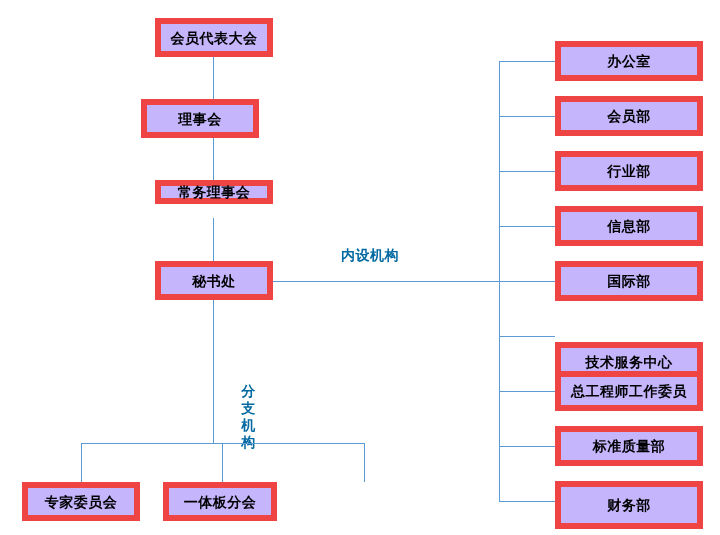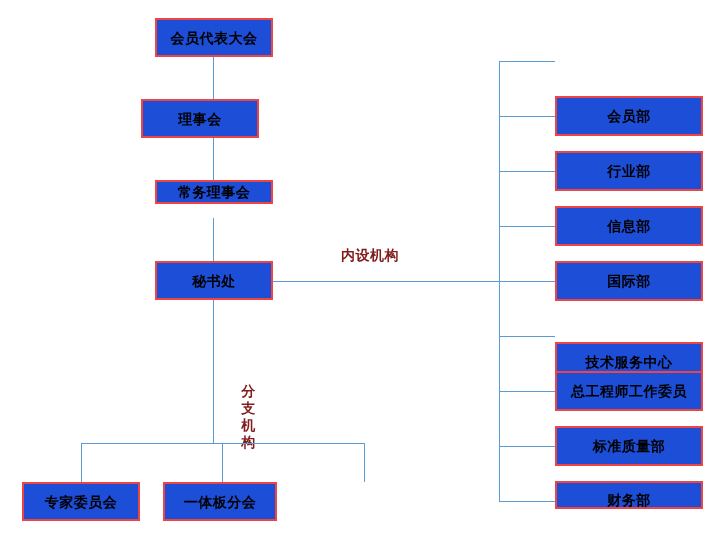--- a/index.html
+++ b/index.html
@@ -13,22 +13,22 @@
   #chart-canvas {
     position: relative;
     width: 720px;
     height: 535px;
     background: #ffffff;
     overflow: hidden;
   }
   .node-box {
     position: absolute;
     box-sizing: border-box;
-    border: 2px solid #ef4444;
-    background: #1d4ed8;
+    border: 6px solid #ef4444;
+    background: #c4b5fd;
     display: flex;
     align-items: center;
     justify-content: center;
     color: #000000;
     font-size: 14px;
     font-weight: bold;
     letter-spacing: 0.5px;
     white-space: nowrap;
   }
   .node-box span {
@@ -40,21 +40,21 @@
     background: #5b9bd5;
   }
   .connector.v {
     width: 1px;
   }
   .connector.h {
     height: 1px;
   }
   .edge-label {
     position: absolute;
-    color: #7f1d1d;
+    color: #0369a1;
     font-size: 14px;
     font-weight: bold;
     white-space: nowrap;
     letter-spacing: 0.5px;
   }
   .edge-label.vertical {
     white-space: normal;
     width: 15px;
     line-height: 17px;
     text-align: center;
@@ -92,20 +92,23 @@
   <div class="connector h" style="left:499px; top:61px; width:56px;"></div>
   <div class="connector h" style="left:499px; top:116px; width:56px;"></div>
   <div class="connector h" style="left:499px; top:171px; width:56px;"></div>
   <div class="connector h" style="left:499px; top:226px; width:56px;"></div>
   <div class="connector h" style="left:499px; top:281px; width:56px;"></div>
   <div class="connector h" style="left:499px; top:336px; width:56px;"></div>
   <div class="connector h" style="left:499px; top:391px; width:56px;"></div>
   <div class="connector h" style="left:499px; top:446px; width:56px;"></div>
   <div class="connector h" style="left:499px; top:501px; width:56px;"></div>
 
+  <div class="node-box" style="left:555px; top:41px; width:148px; height:40px;">
+    <span>办公室</span>
+  </div>
   <div class="node-box" style="left:555px; top:96px; width:148px; height:40px;">
     <span>会员部</span>
   </div>
   <div class="node-box" style="left:555px; top:151px; width:148px; height:40px;">
     <span>行业部</span>
   </div>
   <div class="node-box" style="left:555px; top:206px; width:148px; height:40px;">
     <span>信息部</span>
   </div>
   <div class="node-box" style="left:555px; top:261px; width:148px; height:40px;">
@@ -113,21 +116,21 @@
   </div>
   <div class="node-box" style="left:555px; top:316px; width:148px; height:40px;margin-top:26px;">
     <span>技术服务中心</span>
   </div>
   <div class="node-box" style="left:555px; top:371px; width:148px; height:40px;">
     <span>总工程师工作委员</span>
   </div>
   <div class="node-box" style="left:555px; top:426px; width:148px; height:40px;">
     <span>标准质量部</span>
   </div>
-  <div class="node-box" style="left:555px; top:481px; width:148px; height:28px;align-items:flex-end;">
+  <div class="node-box" style="left:555px; top:481px; width:148px; height:48px;">
     <span>财务部</span>
   </div>
 
   <div class="edge-label vertical" style="left:241px; top:351px;margin-top:32px;">分支机构</div>
 
   <div class="connector h" style="left:81px; top:443px; width:283px;"></div>
   <div class="connector v" style="left:81px; top:443px; height:39px;"></div>
   <div class="connector v" style="left:222px; top:443px; height:39px;"></div>
   <div class="connector v" style="left:364px; top:443px; height:39px;"></div>
 

